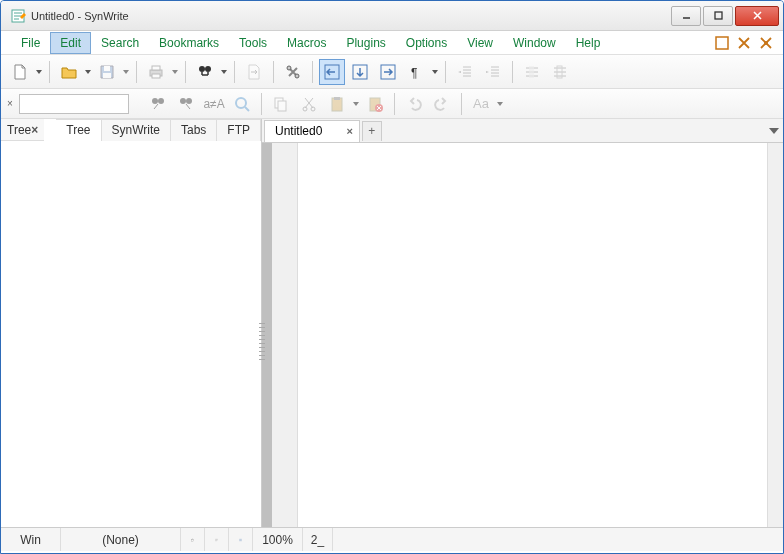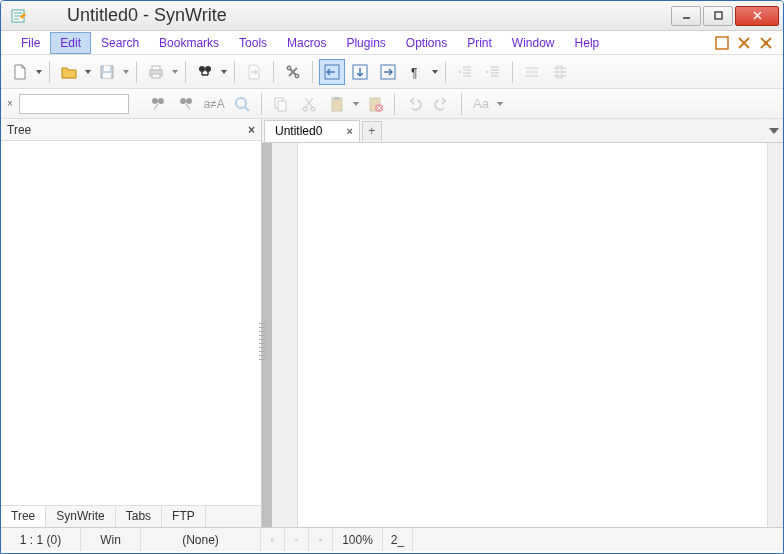--- a/index.html
+++ b/index.html
@@ -1,29 +1,29 @@
 <!DOCTYPE html>
 <html><head>
 <meta charset="utf-8">
 <style>
 * { margin: 0; padding: 0; box-sizing: border-box; font-family: "Segoe UI", Tahoma, sans-serif; font-size: 12px; }
 body { background: #fff; width: 784px; height: 554px; overflow: hidden; border: 1px solid #2e6bb8; border-radius: 4px 4px 0 0; }
 
 
 .titlebar { height: 30px; background: linear-gradient(#f8f8f8, #e8e8e8); display: flex; align-items: center; padding: 0 4px; border-bottom: 1px solid #d0d0d0; }
 .titlebar .app-icon { width: 16px; height: 16px; margin: 0 5px; }
-.titlebar .title { flex: 1; color: #333; font-size: 18px; margin-left: 36px; }
+.titlebar .title { flex: 1; color: #333; font-size: 11px; }
 .winbtns { display: flex; gap: 0; }
 .winbtn { width: 30px; height: 20px; display: flex; align-items: center; justify-content: center; border: 1px solid #b0b0b0; background: linear-gradient(#f8f8f8, #e4e4e4); border-radius: 2px; margin-left: 2px; cursor: pointer; }
 .winbtn.close { background: linear-gradient(#e97a6f, #d9402d); border-color: #a02818; color: #fff; width: 44px; }
 .winbtn svg { width: 11px; height: 11px; }
 
 
 .menubar { height: 24px; display: flex; align-items: center; padding: 0 10px; background: #fff; border-bottom: 1px solid #e0e0e0; }
-.menuitem { padding: 3px 9px; cursor: pointer; color: #6d28d9; border: 1px solid transparent; }
+.menuitem { padding: 3px 9px; cursor: pointer; color: #15803d; border: 1px solid transparent; }
 .menuitem.active { background: #c6dcf3; border: 1px solid #7aa7d6; }
 .menubar-right { margin-left: auto; display: flex; gap: 8px; align-items: center; }
 .mbtn { width: 14px; height: 14px; cursor: pointer; }
 
 
 .toolbar { height: 34px; display: flex; align-items: center; padding: 2px 6px; background: linear-gradient(#fdfdfd, #f2f2f2); border-bottom: 1px solid #ddd; gap: 2px; }
 .tbtn { width: 26px; height: 26px; display: flex; align-items: center; justify-content: center; border: 1px solid transparent; cursor: pointer; position: relative; }
 .tbtn.active { background: #cde3fa; border-color: #6a9ed6; }
 .tbtn.dim { opacity: 0.45; }
 .tdrop { width: 8px; display: flex; align-items: center; justify-content: center; cursor: pointer; }
@@ -31,21 +31,21 @@
 .sep { width: 1px; height: 22px; background: #ccc; margin: 0 4px; }
 
 
 .toolbar2 { height: 30px; display: flex; align-items: center; padding: 2px 6px; background: linear-gradient(#fdfdfd, #f2f2f2); border-bottom: 1px solid #ddd; gap: 2px; }
 .searchx { width: 10px; cursor: pointer; font-size: 10px; color: #666; }
 .searchbox { width: 110px; height: 20px; border: 1px solid #c0c0c0; background: #fff; padding: 0 3px; font-size: 12px; }
 .aa-label { font-size: 12px; color: #333; padding: 0 3px; }
 
 
 .main { display: flex; height: 408px; }
-.panel-left { width: 261px; border-right: 1px solid #ccc; display: flex; flex-direction: column; }
+.panel-left { width: 261px; border-right: 1px solid #ccc; display: flex; }
 .panel-header { height: 22px; display: flex; align-items: center; padding: 0 6px; background: #f7f7f7; border-bottom: 1px solid #ddd; }
 .panel-header .ptitle { flex: 1; color: #333; }
 .panel-header .pclose { cursor: pointer; font-weight: bold; color: #555; }
 .panel-body { flex: 1; background: #fff; }
 .panel-tabs { height: 22px; display: flex; border-top: 1px solid #ddd; background: #f6f6f6; }
 .ptab { padding: 3px 10px; border-right: 1px solid #ddd; cursor: pointer; color: #333; }
 .ptab.active { background: #fff; }
 
 .panel-right { flex: 1; display: flex; flex-direction: column; position: relative; }
 .tabbar { height: 24px; display: flex; align-items: center; background: #f3f3f3; border-bottom: 1px solid #ccc; padding-left: 2px; position: relative; }
@@ -98,21 +98,21 @@
 
 <div class="menubar">
   <div class="menuitem">File</div>
   <div class="menuitem active">Edit</div>
   <div class="menuitem">Search</div>
   <div class="menuitem">Bookmarks</div>
   <div class="menuitem">Tools</div>
   <div class="menuitem">Macros</div>
   <div class="menuitem">Plugins</div>
   <div class="menuitem">Options</div>
-  <div class="menuitem">Print</div>
+  <div class="menuitem">View</div>
   <div class="menuitem">Window</div>
   <div class="menuitem">Help</div>
   <div class="menubar-right">
     <svg class="mbtn" viewBox="0 0 14 14">
         <rect x="1" y="1" width="12" height="12" fill="none" stroke="#c77518" stroke-width="1.5"></rect>
       </svg>
     <svg class="mbtn" viewBox="0 0 14 14">
         <path d="M2 2l10 10M12 2L2 12" stroke="#c77518" stroke-width="1.8"></path>
       </svg>
     <svg class="mbtn" viewBox="0 0 14 14">
@@ -370,21 +370,20 @@
           <div class="gutter-mark"></div>
         </div>
       <div class="editarea">
         <div class="editor-scroll"></div>
       </div>
     </div>
   </div>
 </div>
 
 <div class="statusbar">
-  <div class="scell" style="width:80px;justify-content:center">1 : 1 (0)</div>
   <div class="scell" style="width:60px;justify-content:center">Win</div>
   <div class="scell" style="width:120px;justify-content:center">(None)</div>
   <div class="scell" style="width:24px;justify-content:center">
       <svg width="12" height="12" viewBox="0 0 12 12">
         <rect x="2" y="5" width="8" height="6" fill="none" stroke="#888"></rect>
         <path d="M4 5V3a2 2 0 0 1 4 0v2" fill="none" stroke="#888"></path>
       </svg>
     </div>
   <div class="scell" style="width:24px;justify-content:center">
       <svg width="12" height="12" viewBox="0 0 12 12">

